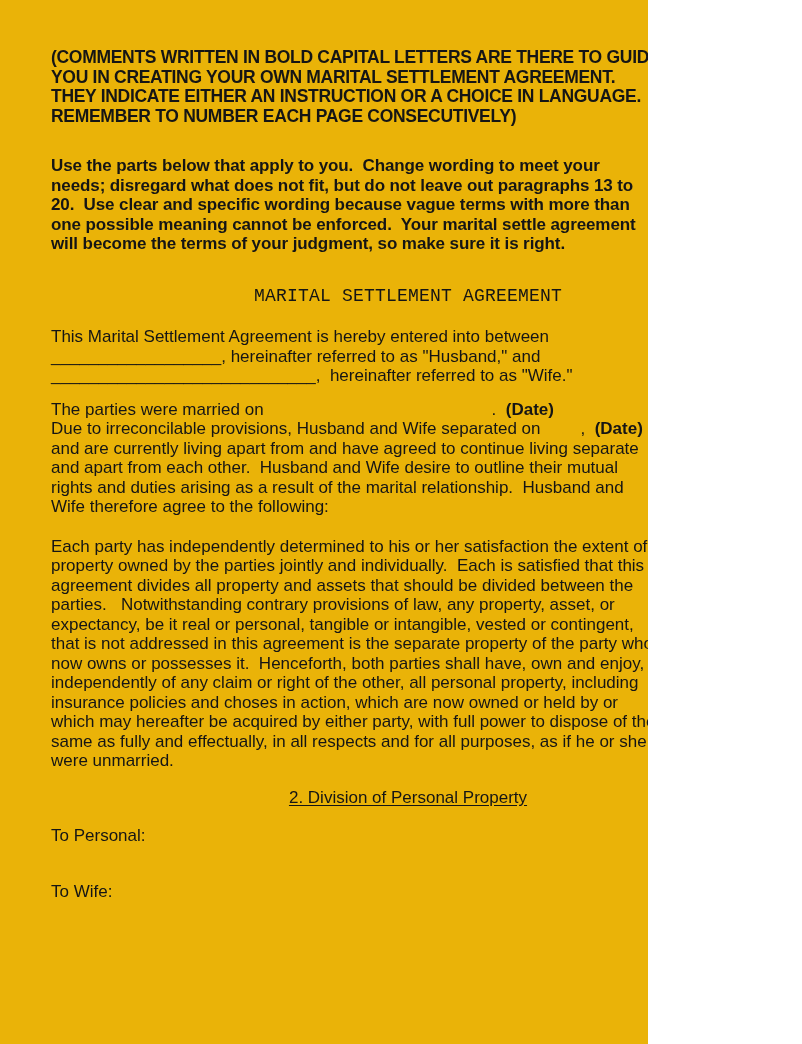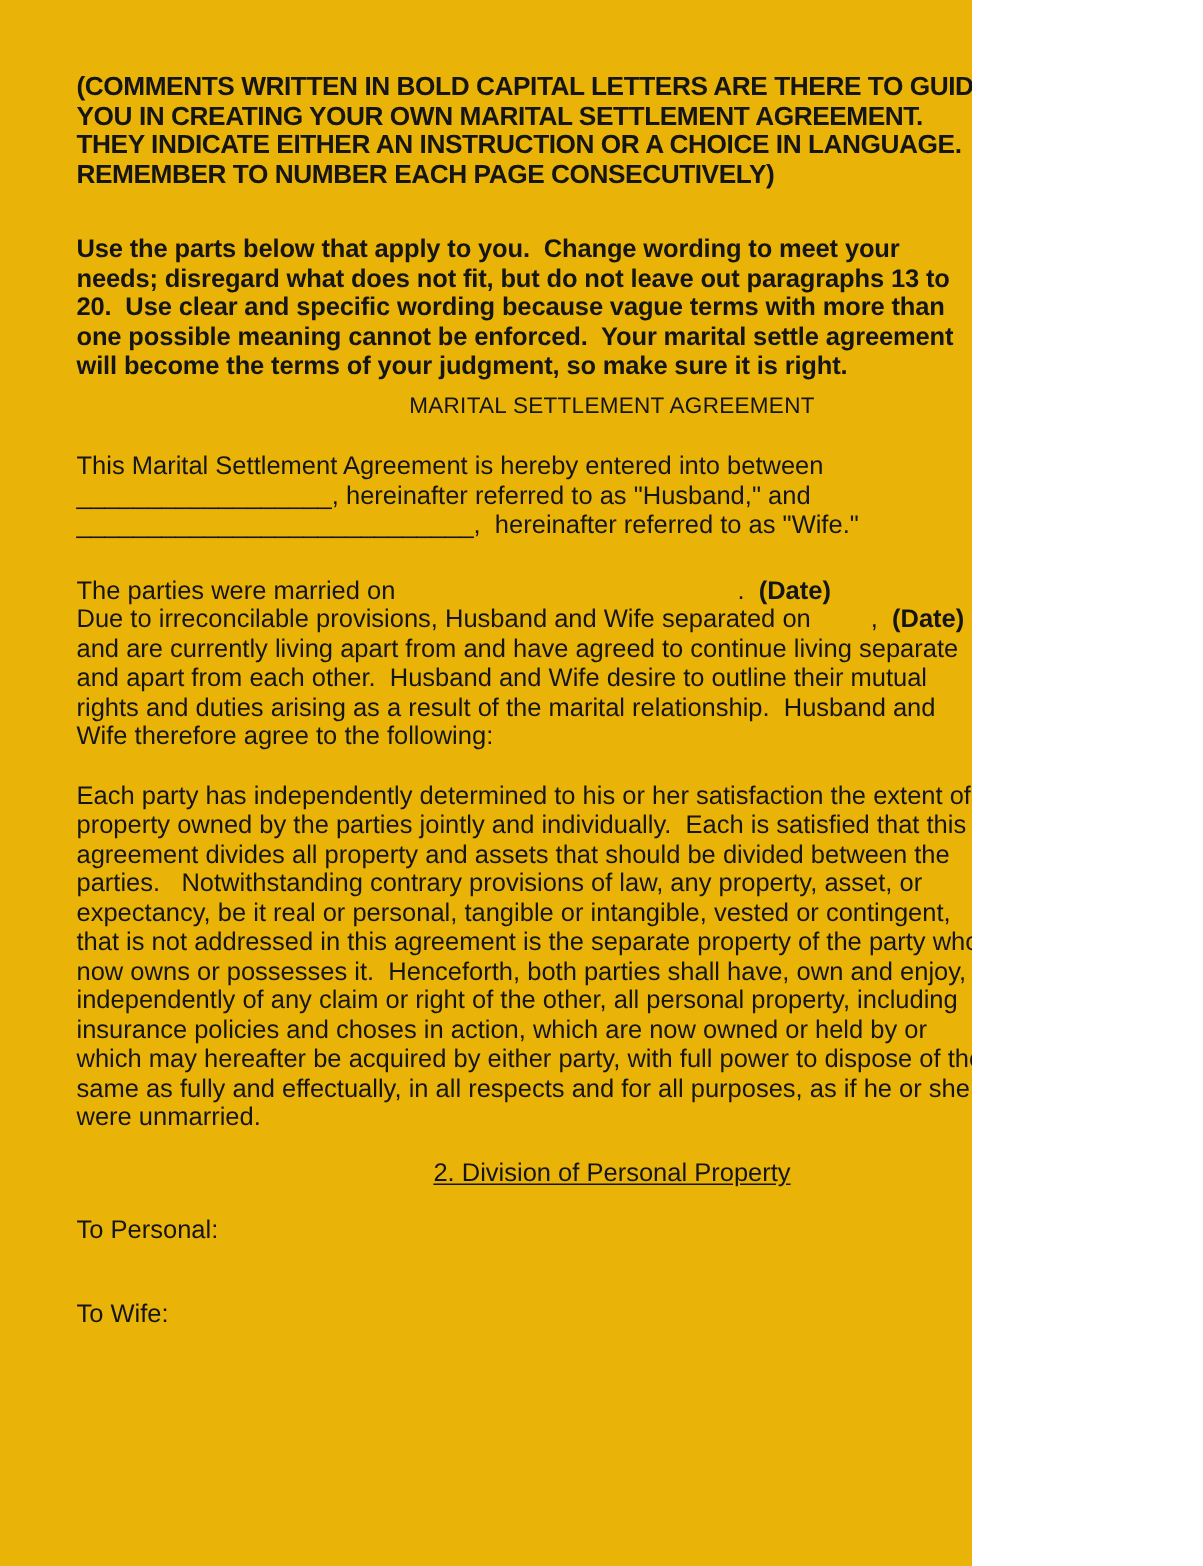--- a/index.html
+++ b/index.html
@@ -32,27 +32,28 @@
     font-weight: 700;
     letter-spacing: -0.3px;
     font-size: 17.5px;
   }
   .bold-para {
     font-weight: 700;
     letter-spacing: -0.1px;
     margin-top: 30px;
   }
   .doc-title {
-    margin-top: 7px;
+    margin-top: 33px;
     text-align: center;
-    font-size: 15px;
+    font-size: 18px;
     letter-spacing: 0.2px;
+    font-family: Liberation Mono, monospace;
   }
   .intro-para   { margin-top: 21px; }
-  .date-para    { margin-top: 24px; }
+  .date-para    { margin-top: 14px; }
   .section-head {
     margin-top: 15px;
     text-align: center;
   }
   .section-head.second { margin-top: 17px; }
   .underline { text-decoration: underline; text-underline-offset: 2px; }
   .section-body  { margin-top: 20px; }
   .section2-body { margin-top: 16px; }
   .to-husband { margin-top: 19px; }
   .to-wife    { margin-top: 36px; }

